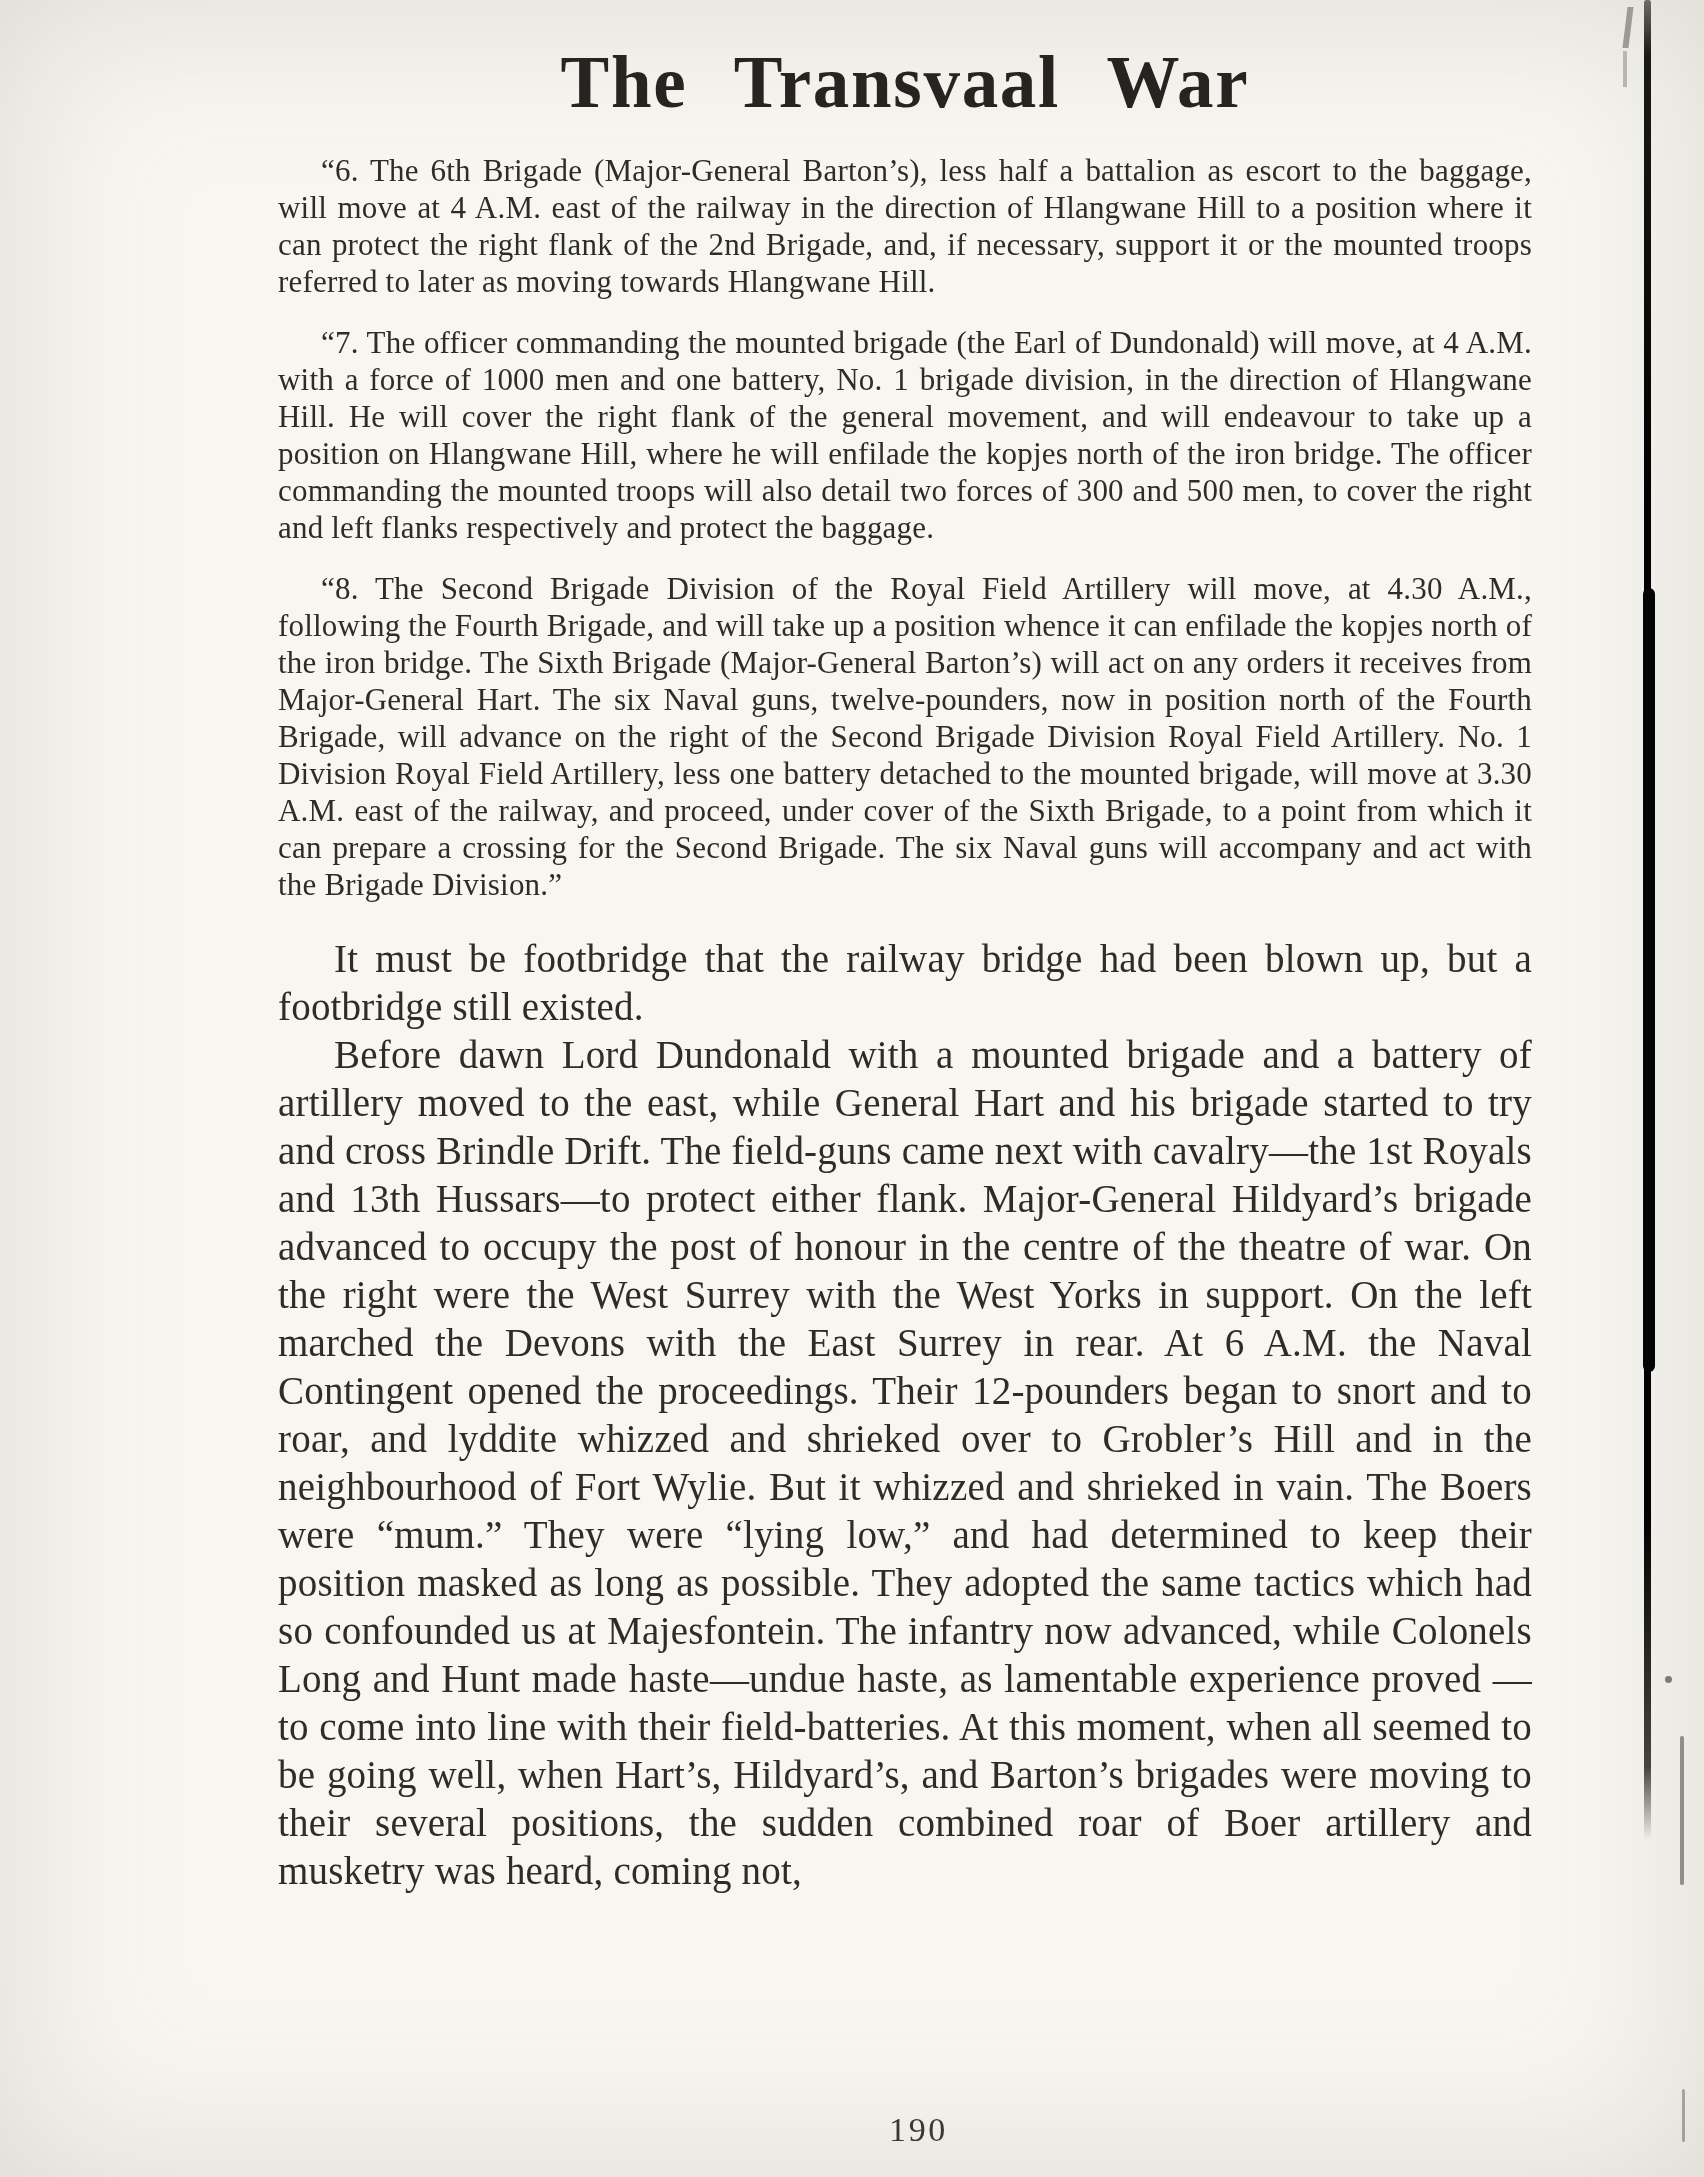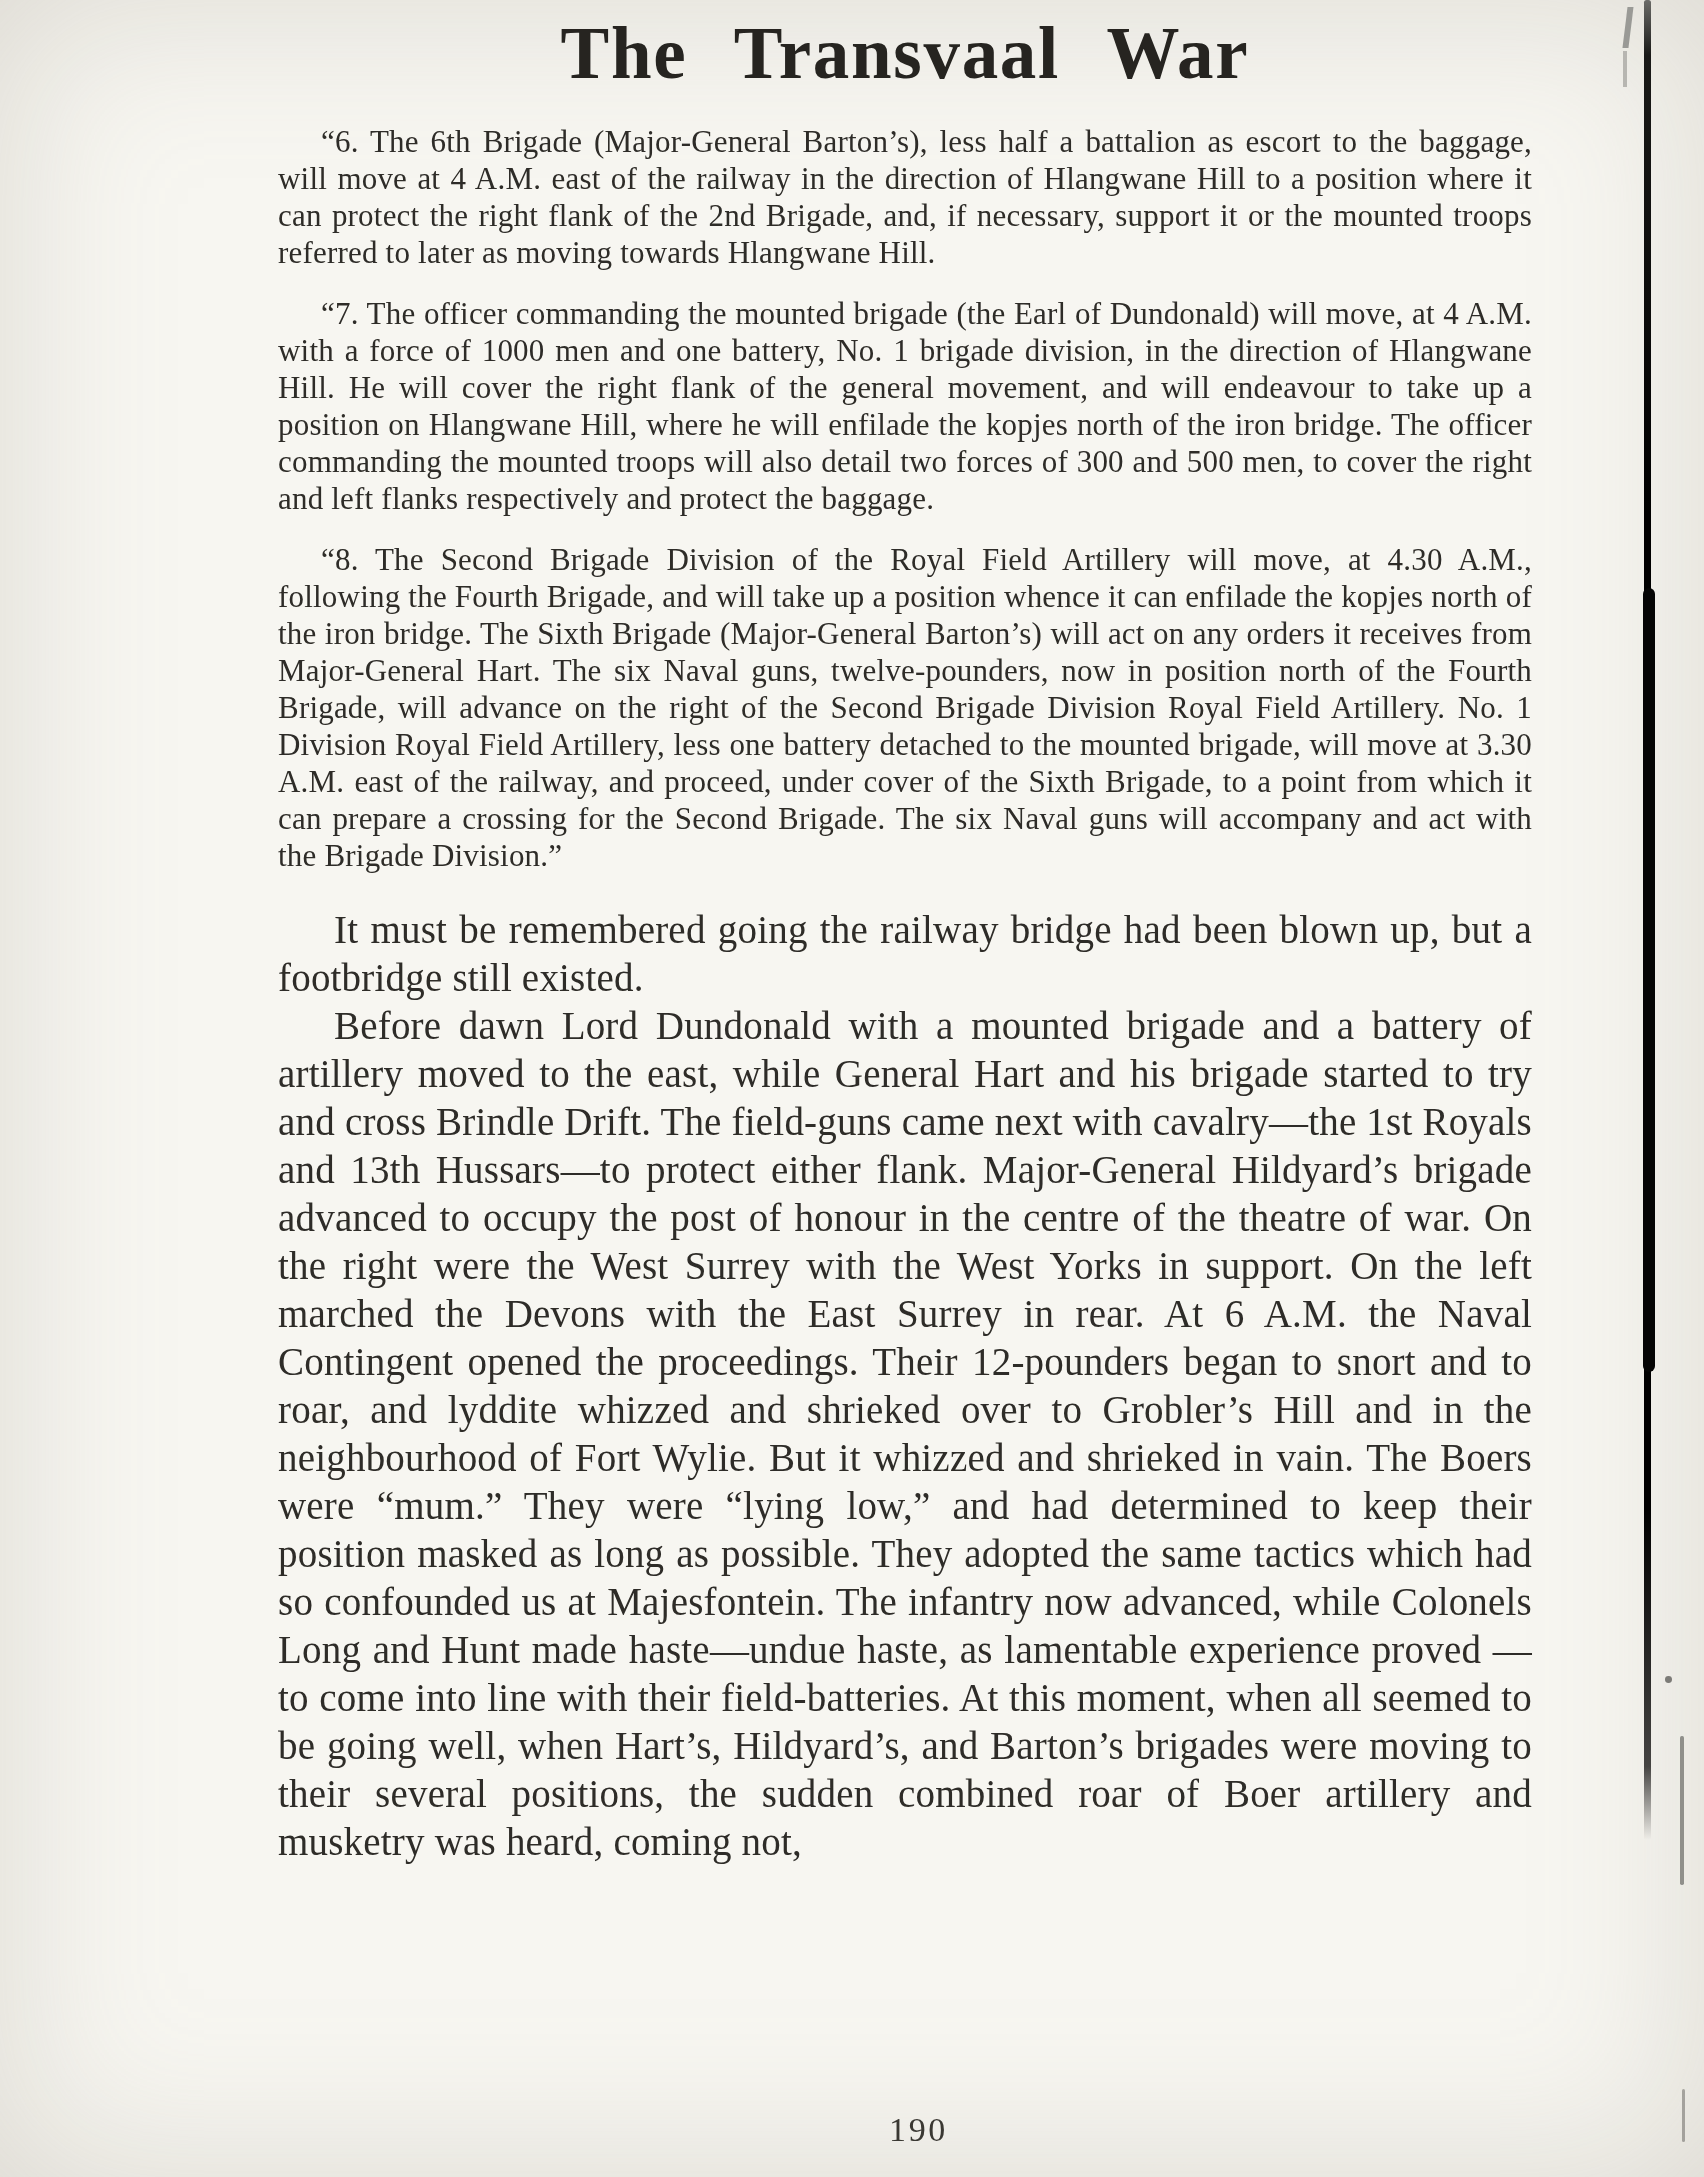--- a/index.html
+++ b/index.html
@@ -13,21 +13,21 @@
     color: #2e2c28;
   }
   .paper-shade {
     position: absolute;
     inset: 0;
     box-shadow: inset 0 0 170px rgba(150,145,130,0.28);
     pointer-events: none;
   }
   .page {
     position: relative;
-    padding: 14px 172px 0 278px;
+    padding: 43px 172px 0 278px;
     box-sizing: border-box;
     width: 100%;
     height: 100%;
   }
   h1.title {
     margin: 0 0 29px 0;
     text-align: center;
     font-size: 73px;
     font-weight: 600;
     letter-spacing: 1.7px;
@@ -136,21 +136,21 @@
 
   <h1 class="title">The Transvaal War</h1>
 
   <section class="orders">
     <p class="indent">“6. The 6th Brigade (Major-General Barton’s), less half a battalion as escort to the baggage, will move at 4 A.M. east of the railway in the direction of Hlangwane Hill to a position where it can protect the right flank of the 2nd Brigade, and, if necessary, support it or the mounted troops referred to later as moving towards Hlangwane Hill.</p>
     <p class="indent">“7. The officer commanding the mounted brigade (the Earl of Dundonald) will move, at 4 A.M. with a force of 1000 men and one battery, No. 1 brigade division, in the direction of Hlangwane Hill. He will cover the right flank of the general movement, and will endeavour to take up a position on Hlangwane Hill, where he will enfilade the kopjes north of the iron bridge. The officer commanding the mounted troops will also detail two forces of 300 and 500 men, to cover the right and left flanks respectively and protect the baggage.</p>
     <p class="indent">“8. The Second Brigade Division of the Royal Field Artillery will move, at 4.30 A.M., following the Fourth Brigade, and will take up a position whence it can enfilade the kopjes north of the iron bridge. The Sixth Brigade (Major-General Barton’s) will act on any orders it receives from Major-General Hart. The six Naval guns, twelve-pounders, now in position north of the Fourth Brigade, will advance on the right of the Second Brigade Division Royal Field Artillery. No. 1 Division Royal Field Artillery, less one battery detached to the mounted brigade, will move at 3.30 A.M. east of the railway, and proceed, under cover of the Sixth Brigade, to a point from which it can prepare a crossing for the Second Brigade. The six Naval guns will accompany and act with the Brigade Division.”</p>
   </section>
 
   <section class="bodytext">
-    <p class="indent">It must be remembered going the railway bridge had been blown up, but a footbridge still existed.</p>
+    <p class="indent">It must be footbridge that the railway bridge had been blown up, but a footbridge still existed.</p>
     <p class="indent">Before dawn Lord Dundonald with a mounted brigade and a battery of artillery moved to the east, while General Hart and his brigade started to try and cross Brindle Drift. The field-guns came next with cavalry—the 1st Royals and 13th Hussars—to protect either flank. Major-General Hildyard’s brigade advanced to occupy the post of honour in the centre of the theatre of war. On the right were the West Surrey with the West Yorks in support. On the left marched the Devons with the East Surrey in rear. At 6 A.M. the Naval Contingent opened the proceedings. Their 12-pounders began to snort and to roar, and lyddite whizzed and shrieked over to Grobler’s Hill and in the neighbourhood of Fort Wylie. But it whizzed and shrieked in vain. The Boers were “mum.” They were “lying low,” and had determined to keep their position masked as long as possible. They adopted the same tactics which had so confounded us at Majesfontein. The infantry now advanced, while Colonels Long and Hunt made haste—undue haste, as lamentable experience proved — to come into line with their field-batteries. At this moment, when all seemed to be going well, when Hart’s, Hildyard’s, and Barton’s brigades were moving to their several positions, the sudden combined roar of Boer artillery and musketry was heard, coming not,</p>
   </section>
 
   <div class="pagenum">190</div>
 
 </main>
 
 <div class="edge-line"></div>
 <div class="edge-line-bulge"></div>
 <div class="corner-mark-1"></div>

